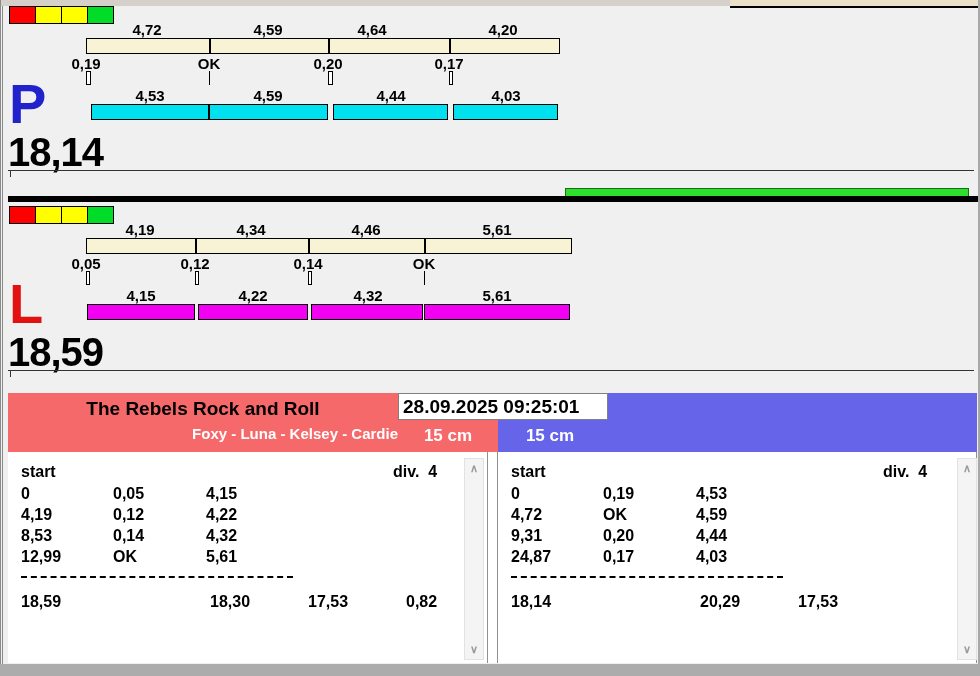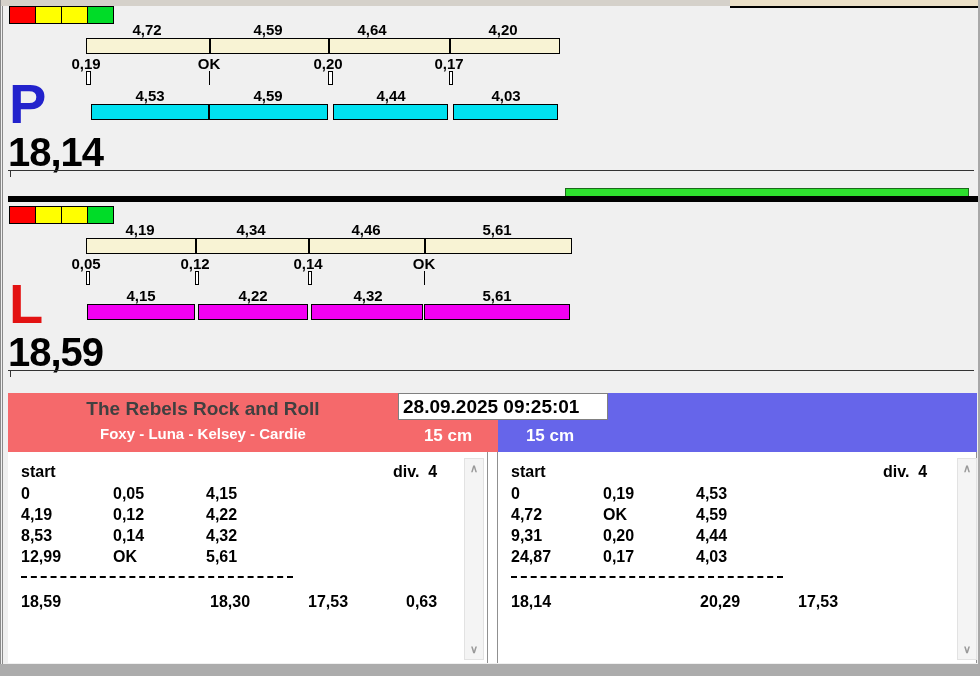--- a/index.html
+++ b/index.html
@@ -5,21 +5,21 @@
   html,body{margin:0;padding:0;background:#ACACAC;}
   #stage{position:relative;width:980px;height:676px;background:#F0F0F0;overflow:hidden;
          font-family:"Liberation Sans",sans-serif;font-weight:bold;}
   .abs{position:absolute;}
   .ctr{transform:translateX(-50%);white-space:nowrap;}
   .lane-label{font-size:15px;color:#000;}
   .lane-total{font-size:40px;color:#000;letter-spacing:-1px;}
   .lane-letter{font-size:56px;line-height:52px;}
   .sq{position:absolute;top:0;height:16px;width:25px;border:1px solid #000;}
   .hdr-title{font-size:19px;text-align:center;line-height:26px;}
-  .hdr-sub{font-size:15px;color:#FFF;text-align:center;line-height:24px;}
+  .hdr-sub{font-size:15px;color:#FFF;text-align:right;line-height:24px;}
   .dist{font-size:17px;color:#FFF;text-align:center;line-height:32px;}
   .tbl-txt{font-size:16px;color:#000;white-space:pre;}
   .scrollbar{background:#F4F4F4;border:1px solid #E2E2E2;}
   .scroll-arrow{position:absolute;left:0;width:100%;text-align:center;
                 color:#9A9A9A;font-size:11px;line-height:11px;}
   .vline{width:1px;background:#909090;}
 </style>
 </head>
 <body>
 
@@ -101,21 +101,21 @@
       <div class=" abs lane-letter" style="position: absolute; left: 9px; top: 278px; color: rgb(227, 18, 18);">L</div>
       <div class=" abs lane-total" style="position: absolute; left: 8px; top: 330px;">18,59</div>
       <div style="position: absolute; left: 8px; top: 370px; width: 966px; height: 1px; background: rgb(51, 51, 51);"></div>
       <div style="position: absolute; left: 10px; top: 371px; width: 1px; height: 6px; background: rgb(51, 51, 51);"></div>
     </div>
 
   <div class="abs" id="green-bar" style="left: 565px; top: 188px; width: 402px; height: 7px; border: 1px solid rgb(26, 107, 26); background: rgb(46, 224, 46);"></div>
   <div class="abs" style="left:8px;top:196px;width:970px;height:6px;background:#000;"></div>
 
   <div class="abs" id="hdr-left" style="left: 8px; top: 393px; width: 490px; height: 59px; background: rgb(245, 105, 107);">
-    <div class="abs hdr-title" style="left: 0px; top: 3px; width: 390px; color: #404040;">The Rebels Rock and Roll</div>
+    <div class="abs hdr-title" style="left: 0px; top: 3px; width: 390px; color: #000000;">The Rebels Rock and Roll</div>
     <div class="abs hdr-sub" style="left:0;top:29px;width:390px;">Foxy - Luna - Kelsey - Cardie</div>
   </div>
   <div class="abs" id="hdr-right" style="left: 498px; top: 393px; width: 479px; height: 59px; background: rgb(102, 101, 234);">
   </div>
 
   <div class="abs dist" id="dist-left" style="left: 398px; top: 420px; width: 100px; height: 32px; background: rgb(245, 105, 107);">15 cm</div>
   <div class="abs dist" id="dist-right" style="left: 498px; top: 420px; width: 104px; height: 32px; background: rgb(102, 101, 234);">15 cm</div>
 
   <div class="abs" style="left:398px;top:393px;width:204px;height:25px;background:#FFF;border:1px solid #808080;
               font-size:19px;line-height:25px;padding-left:4px;color:#000;white-space:nowrap;">28.09.2025 09:25:01</div>
@@ -137,21 +137,21 @@
       <div class=" abs tbl-txt" style="position: absolute; left: 13px; top: 75px;">8,53</div>
       <div class=" abs tbl-txt" style="position: absolute; left: 105px; top: 75px;">0,14</div>
       <div class=" abs tbl-txt" style="position: absolute; left: 198px; top: 75px;">4,32</div>
       <div class=" abs tbl-txt" style="position: absolute; left: 13px; top: 96px;">12,99</div>
       <div class=" abs tbl-txt" style="position: absolute; left: 105px; top: 96px;">OK</div>
       <div class=" abs tbl-txt" style="position: absolute; left: 198px; top: 96px;">5,61</div>
       <div style="position: absolute; left: 13px; top: 124px; width: 272px; height: 0px; border-top: 2px dashed rgb(0, 0, 0);"></div>
       <div class=" abs tbl-txt" style="position: absolute; left: 13px; top: 141px;">18,59</div>
       <div class=" abs tbl-txt" style="position: absolute; left: 202px; top: 141px;">18,30</div>
       <div class=" abs tbl-txt" style="position: absolute; left: 300px; top: 141px;">17,53</div>
-      <div class=" abs tbl-txt" style="position: absolute; left: 398px; top: 141px;">0,63</div>
+      <div class=" abs tbl-txt" style="position: absolute; left: 398px; top: 141px;">0,82</div>
     </div>
   <div id="table-right" class="abs" style="left:498px;top:452px;width:479px;height:211px;">
       <div class=" abs tbl-txt" style="position: absolute; left: 13px; top: 11px;">start</div>
       <div class=" abs tbl-txt" style="position: absolute; left: 385px; top: 11px;">div.  4</div>
       <div class=" abs tbl-txt" style="position: absolute; left: 13px; top: 33px;">0</div>
       <div class=" abs tbl-txt" style="position: absolute; left: 105px; top: 33px;">0,19</div>
       <div class=" abs tbl-txt" style="position: absolute; left: 198px; top: 33px;">4,53</div>
       <div class=" abs tbl-txt" style="position: absolute; left: 13px; top: 54px;">4,72</div>
       <div class=" abs tbl-txt" style="position: absolute; left: 105px; top: 54px;">OK</div>
       <div class=" abs tbl-txt" style="position: absolute; left: 198px; top: 54px;">4,59</div>

